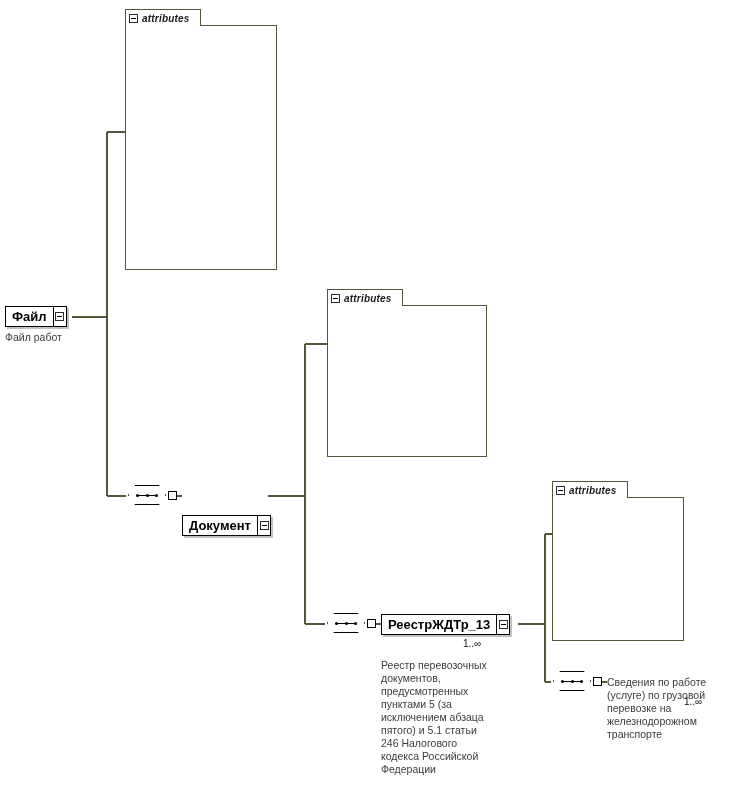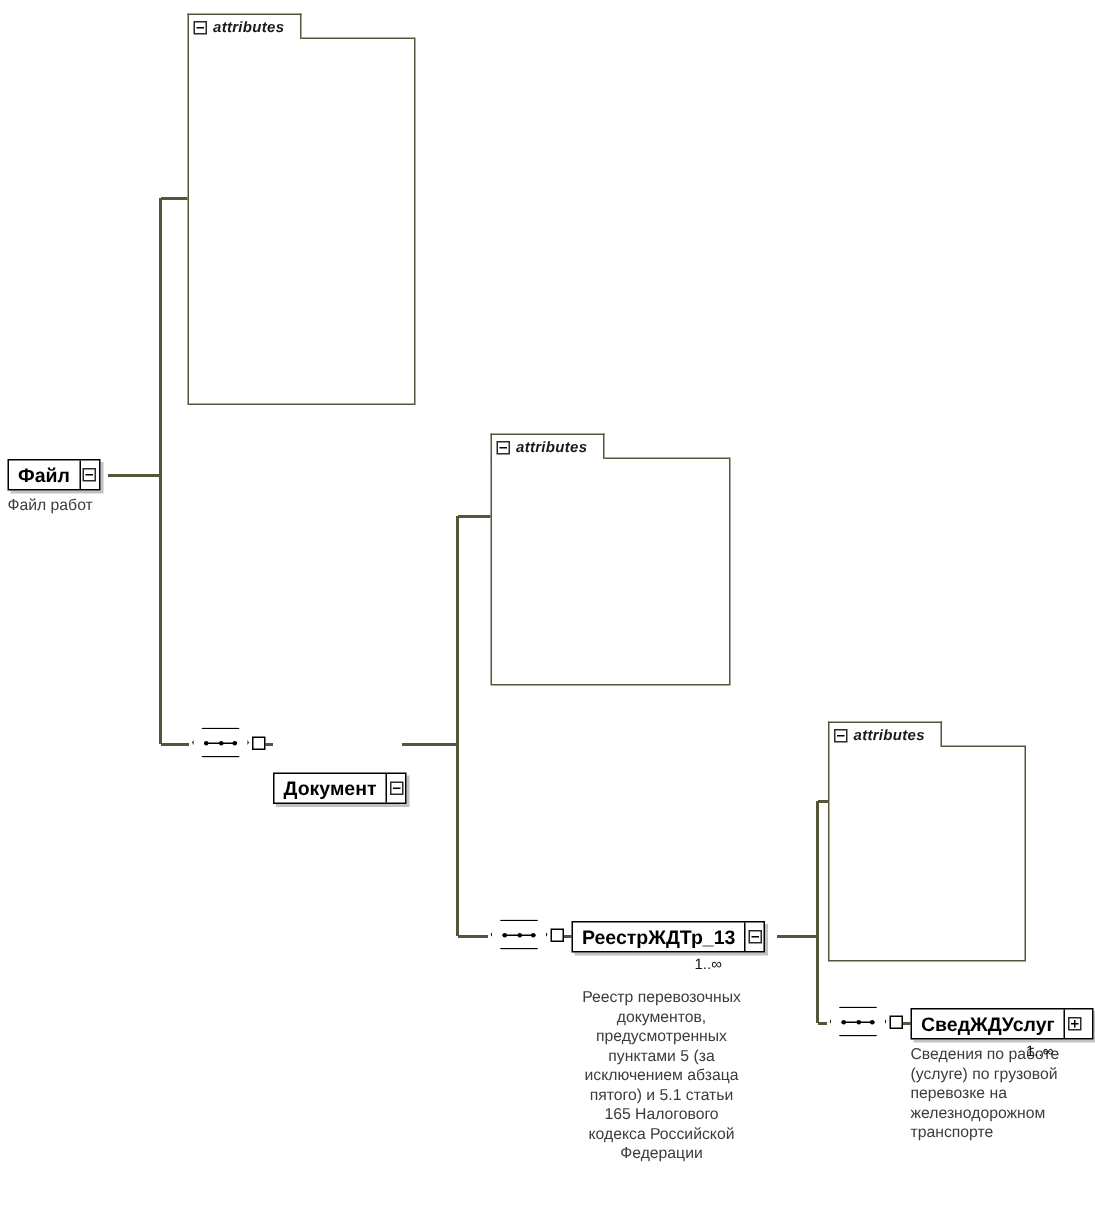--- a/index.html
+++ b/index.html
@@ -235,57 +235,51 @@
     <div class="hex"></div>
     <div class="dots">
       <span class="bar"></span>
         <i></i>
         <i></i>
         <i></i>
     </div>
     <div class="conn"></div>
   </div>
 
-  <div class="node" style="left:381px;top:610px;text-align:center;">
+  <div class="node" style="left:381px;top:610px;">
     <div class="box">
       <span class="txt">РеестрЖДТр_13</span>
       <span class="exp">
         <span class="minus-sq"></span>
       </span>
     </div>
     <div class="card" style="left:82px;top:25px;">1..∞</div>
     <div class="desc" style="margin-top:24px;width:120px;">Реестр перевозочных
 документов,
 предусмотренных
 пунктами 5 (за
 исключением абзаца
 пятого) и 5.1 статьи
-165 Налогового
+246 Налогового
 кодекса Российской
 Федерации</div>
   </div>
 
   <div class="seq" style="left:553px;top:667px;">
     <div class="hex"></div>
     <div class="dots">
       <span class="bar"></span>
         <i></i>
         <i></i>
         <i></i>
     </div>
     <div class="conn"></div>
   </div>
 
   <div class="node" style="left:607px;top:668px;">
-    <div class="box">
-      <span class="txt">СведЖДУслуг</span>
-      <span class="exp">
-        <span class="plus-sq"></span>
-      </span>
-    </div>
     <div class="card" style="left:77px;top:25px;">1..∞</div>
     <div class="desc" style="width:122px;">Сведения по работе
 (услуге) по грузовой
 перевозке на
 железнодорожном
 транспорте</div>
   </div>
 
 </div>
 

